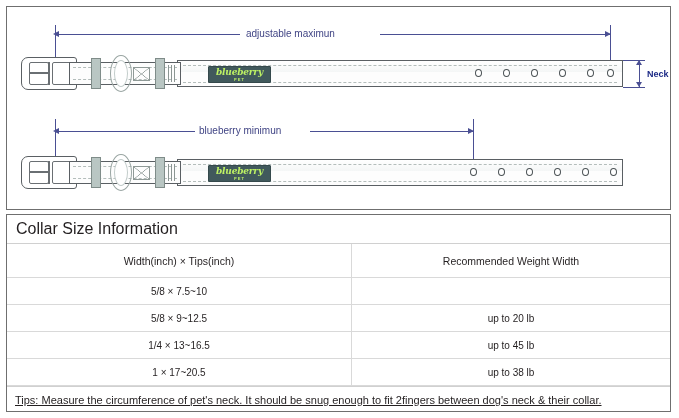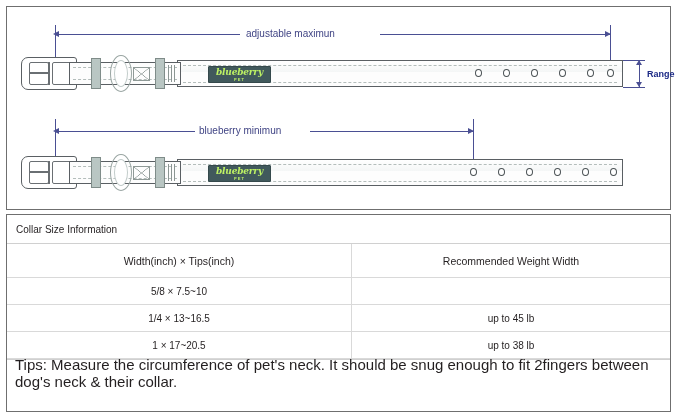--- a/index.html
+++ b/index.html
@@ -130,25 +130,25 @@
   
   .table{
     position:absolute;left:6px;top:214px;width:665px;height:198px;
     border:1px solid #6f6f6f;box-sizing:border-box;background:#fff;
     font-size:10px;
   }
   .trow{
     display:flex;border-bottom:1px solid #d9d9d9;box-sizing:border-box;
   }
   .title-row{height:29px;align-items:center;padding-left:9px;border-bottom:1px solid #d0d0d0;}
-  .title-row span{font-size:10px;}
+  .title-row span{font-size:16px;}
   .hdr{height:34px;}
   .datarow{height:27px;}
   .tips{height:25px;display:flex;align-items:center;padding-left:8px;border-top:1px solid #d0d0d0;}
-  .tips span{font-size:15px;}
+  .tips span{font-size:11px;text-decoration:underline;}
   .c1,.c2{display:flex;align-items:center;justify-content:center;box-sizing:border-box;height:100%;}
   .c1{width:345px;border-right:1px solid #d9d9d9;}
   .c2{flex:1;}
   .hdr .c1,.hdr .c2{font-size:10.5px;}
 </style>
 </head>
 <body>
 
 <div class="page">
 
@@ -200,21 +200,21 @@
       <div class="hole" style="left:524px;top:62px;"></div>
       <div class="hole" style="left:552px;top:62px;"></div>
       <div class="hole" style="left:580px;top:62px;"></div>
       <div class="hole" style="left:600px;top:62px;"></div>
 
       <div class="dimvert" style="left:632px;top:53px;height:27px;"></div>
       <div class="arrow-u" style="left:629px;top:53px;"></div>
       <div class="arrow-d" style="left:629px;top:75px;"></div>
       <div class="dimline" style="left:616px;top:53px;width:22px;"></div>
       <div class="dimline" style="left:616px;top:80px;width:22px;"></div>
-      <div class="widthlabel" style="left:640px;top:62px;">Range</div>
+      <div class="widthlabel" style="left:640px;top:62px;">Neck</div>
     </div>
 
     <div class="collar-row">
 
       <div class="dimvert" style="left:48px;top:112px;height:46px;"></div>
       <div class="dimvert" style="left:466px;top:112px;height:58px;"></div>
       <div class="dimline" style="left:48px;top:124px;width:140px;"></div>
       <div class="dimline" style="left:303px;top:124px;width:163px;"></div>
       <div class="arrow-l" style="left:46px;top:121px;"></div>
       <div class="arrow-r" style="left:461px;top:121px;"></div>
@@ -267,20 +267,24 @@
 
     <div class="trow hdr">
       <div class="c1">Width(inch)  ×  Tips(inch)</div>
       <div class="c2">Recommended Weight Width</div>
     </div>
 
     <div class="trow datarow">
       <div class="c1">5/8 × 7.5~10</div>
     </div>
     <div class="trow datarow">
+      <div class="c1">5/8 × 9~12.5</div>
+      <div class="c2">up to 20 lb</div>
+    </div>
+    <div class="trow datarow">
       <div class="c1">1/4 × 13~16.5</div>
       <div class="c2">up to 45 lb</div>
     </div>
     <div class="trow datarow">
       <div class="c1">1 × 17~20.5</div>
       <div class="c2">up to 38 lb</div>
     </div>
 
     <div class="tips">
       <span>Tips: Measure the circumference of pet's neck. It should be snug enough to fit 2fingers between dog's neck &amp; their collar.</span>

